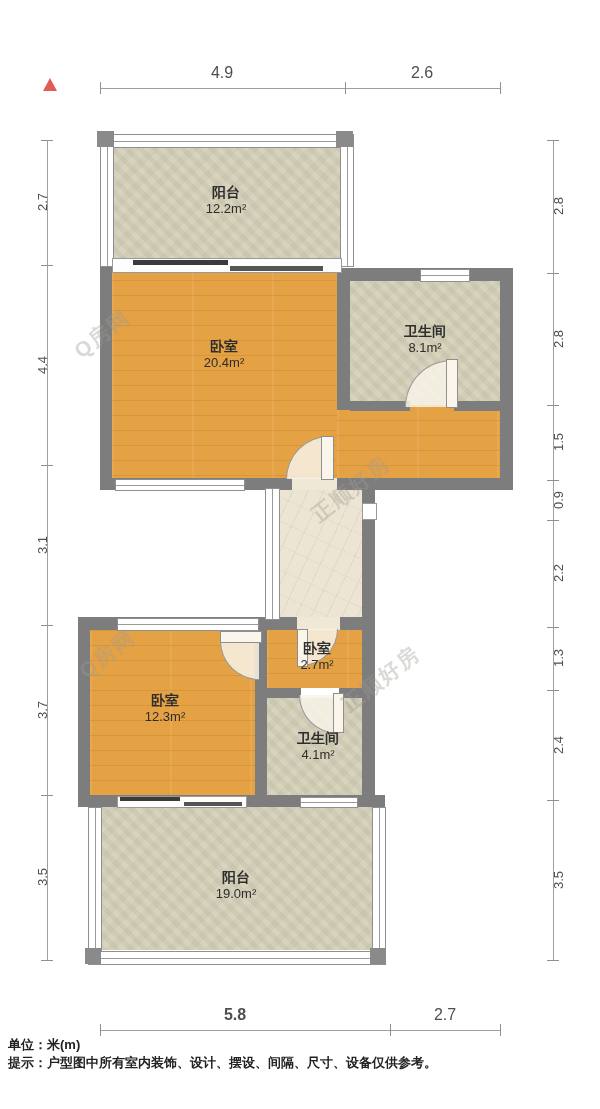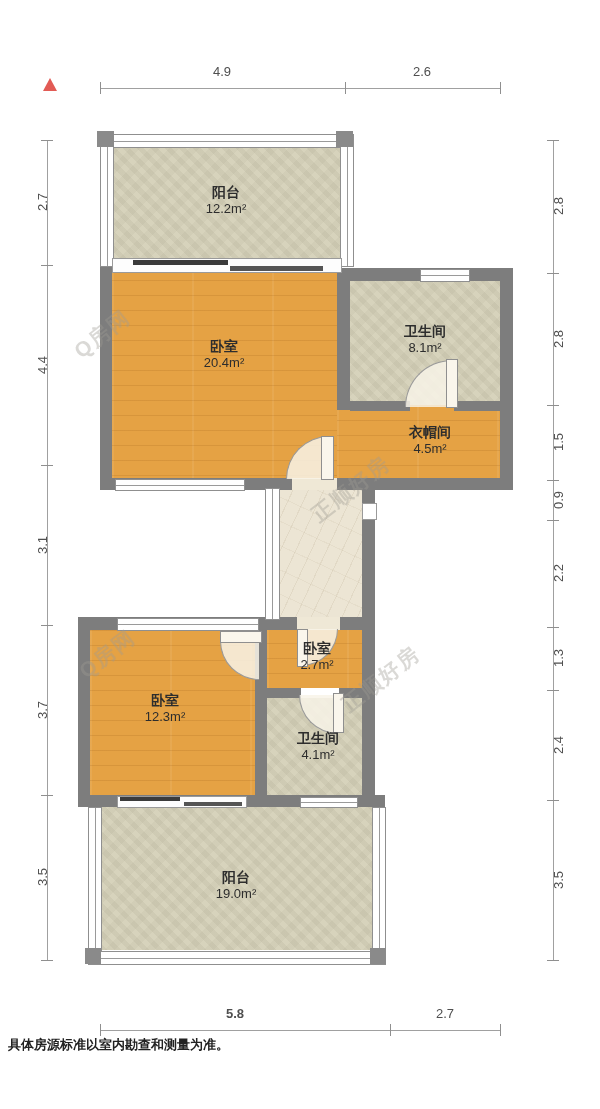--- a/index.html
+++ b/index.html
@@ -38,21 +38,21 @@
   .arc-br{border-bottom:1px solid #999;border-right:1px solid #999;border-bottom-right-radius:100%;}
   
   .room-label{width:120px;text-align:center;color:#2d2d2d;}
   .room-name{font-size:14px;font-weight:bold;line-height:17px;}
   .room-area{font-size:13px;line-height:16px;}
   
   .dim-line-h{background:#a0a0a0;height:1px;}
   .dim-line-v{background:#a0a0a0;width:1px;}
   .tick-v{width:1px;height:12px;background:#8f8f8f;}
   .tick-h{width:12px;height:1px;background:#8f8f8f;}
-  .dim-label{font-size:13px;color:#4f4f4f;text-align:center;width:60px;}
+  .dim-label{font-size:16px;color:#4f4f4f;text-align:center;width:60px;}
   .dim-label-rot{width:40px;height:40px;display:flex;align-items:center;justify-content:center;
                  font-size:13px;color:#4f4f4f;transform:rotate(-90deg);}
   
   .north{width:0;height:0;border-left:7px solid transparent;border-right:7px solid transparent;
          border-bottom:13px solid #e25b55;}
   
   .wm{color:rgba(158,155,146,0.38);font-size:21px;font-weight:bold;transform:rotate(-38deg);
       letter-spacing:2px;white-space:nowrap;}
   
   .footer{font-size:13px;font-weight:bold;color:#222;line-height:18px;}
@@ -143,24 +143,20 @@
     <div class="room-name">阳台</div>
     <div class="room-area">12.2m²</div>
   </div>
   <div class="abs room-label" style="left:164px;top:338px;">
     <div class="room-name">卧室</div>
     <div class="room-area">20.4m²</div>
   </div>
   <div class="abs room-label" style="left:365px;top:323px;">
     <div class="room-name">卫生间</div>
     <div class="room-area">8.1m²</div>
-  </div>
-  <div class="abs room-label" style="left:370px;top:424px;">
-    <div class="room-name">衣帽间</div>
-    <div class="room-area">4.5m²</div>
   </div>
   <div class="abs room-label" style="left:257px;top:640px;">
     <div class="room-name">卧室</div>
     <div class="room-area">2.7m²</div>
   </div>
   <div class="abs room-label" style="left:105px;top:692px;">
     <div class="room-name">卧室</div>
     <div class="room-area">12.3m²</div>
   </div>
   <div class="abs room-label" style="left:258px;top:730px;">
@@ -212,16 +208,17 @@
   <div class="abs dim-label-rot" style="left:538px;top:186px;">2.8</div>
   <div class="abs dim-label-rot" style="left:538px;top:319px;">2.8</div>
   <div class="abs dim-label-rot" style="left:538px;top:422px;">1.5</div>
   <div class="abs dim-label-rot" style="left:538px;top:480px;">0.9</div>
   <div class="abs dim-label-rot" style="left:538px;top:553px;">2.2</div>
   <div class="abs dim-label-rot" style="left:538px;top:638px;">1.3</div>
   <div class="abs dim-label-rot" style="left:538px;top:725px;">2.4</div>
   <div class="abs dim-label-rot" style="left:538px;top:860px;">3.5</div>
 
   <div class="abs footer" style="left:8px;top:1036px;width:584px;">
-    <div>具体房源标准以室内勘查和测量为准。</div>
+    <div>单位：米(m)</div>
+    <div>提示：户型图中所有室内装饰、设计、摆设、间隔、尺寸、设备仅供参考。</div>
   </div>
 
 </div>
 
 </body></html>

